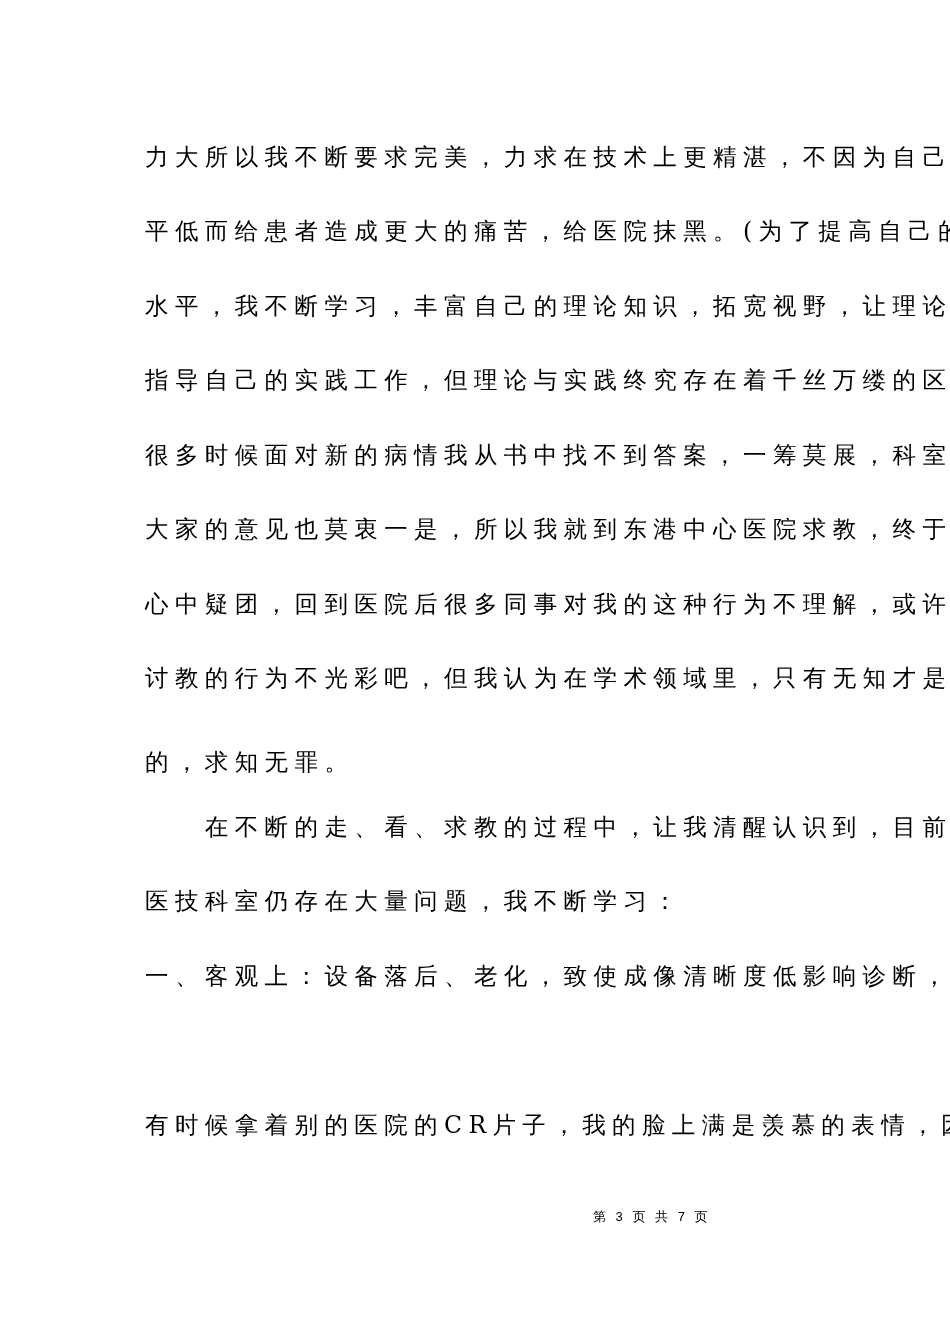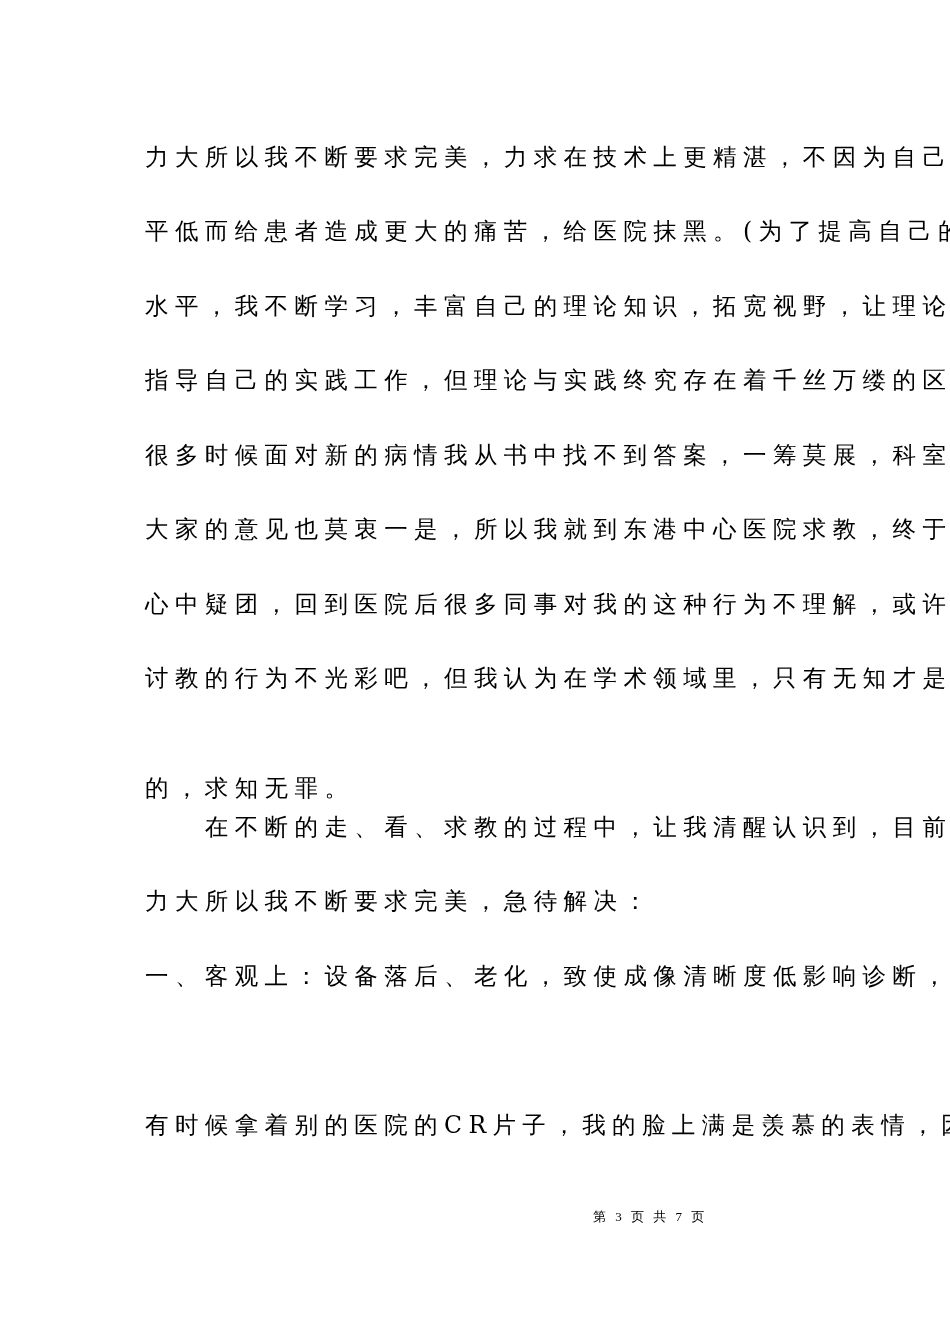--- a/index.html
+++ b/index.html
@@ -2,34 +2,34 @@
 <html><head>
 <meta charset="utf-8">
 <style>
   html, body { margin: 0; padding: 0; background: #ffffff; }
   body { width: 950px; height: 1344px; position: relative; overflow: hidden;
          font-family: "DejaVu Serif", "Liberation Serif", serif; color: #000; }
   .page { position: absolute; left: 0; top: 0; width: 950px; height: 1344px; background: #fff; }
   .line { position: absolute; left: 145px; font-size: 23.5px; line-height: 30px;
           white-space: nowrap; letter-spacing: 6.4px; }
   .footer { position: absolute; top: 1208px; left: 593px; font-size: 13px;
-            letter-spacing: 3px; white-space: nowrap; font-family: Liberation Serif, serif; }
+            letter-spacing: 3px; white-space: nowrap; font-family: Liberation Sans, sans-serif; }
 </style>
 </head>
 <body>
 
 <div class="page">
   <div class="line" style="top:142px">力大所以我不断要求完美，力求在技术上更精湛，不因为自己的水</div>
   <div class="line" style="top:216px">平低而给患者造成更大的痛苦，给医院抹黑。(为了提高自己的业务</div>
   <div class="line" style="top:291px">水平，我不断学习，丰富自己的理论知识，拓宽视野，让理论辅助、</div>
   <div class="line" style="top:365px">指导自己的实践工作，但理论与实践终究存在着千丝万缕的区别，</div>
   <div class="line" style="top:440px">很多时候面对新的病情我从书中找不到答案，一筹莫展，科室会诊</div>
   <div class="line" style="top:514px">大家的意见也莫衷一是，所以我就到东港中心医院求教，终于解开</div>
   <div class="line" style="top:589px">心中疑团，回到医院后很多同事对我的这种行为不理解，或许觉得</div>
   <div class="line" style="top:663px">讨教的行为不光彩吧，但我认为在学术领域里，只有无知才是可耻</div>
-  <div class="line" style="top:773px">的，求知无罪。</div>
+  <div class="line" style="top:747px">的，求知无罪。</div>
   <div class="line" style="top:812px">　　在不断的走、看、求教的过程中，让我清醒认识到，目前我们</div>
-  <div class="line" style="top:886px">力大所以我不断要求完美，急待解决：</div>
+  <div class="line" style="top:886px">医技科室仍存在大量问题，我不断学习：</div>
   <div class="line" style="top:961px"> 一、客观上：设备落后、老化，致使成像清晰度低影响诊断，片子</div>
   <div class="line" style="top:1110px"> 有时候拿着别的医院的CR片子，我的脸上满是羡慕的表情，因为</div>
 
   <div class="footer">第 3 页 共 7 页</div>
 </div>
 
 </body></html>

